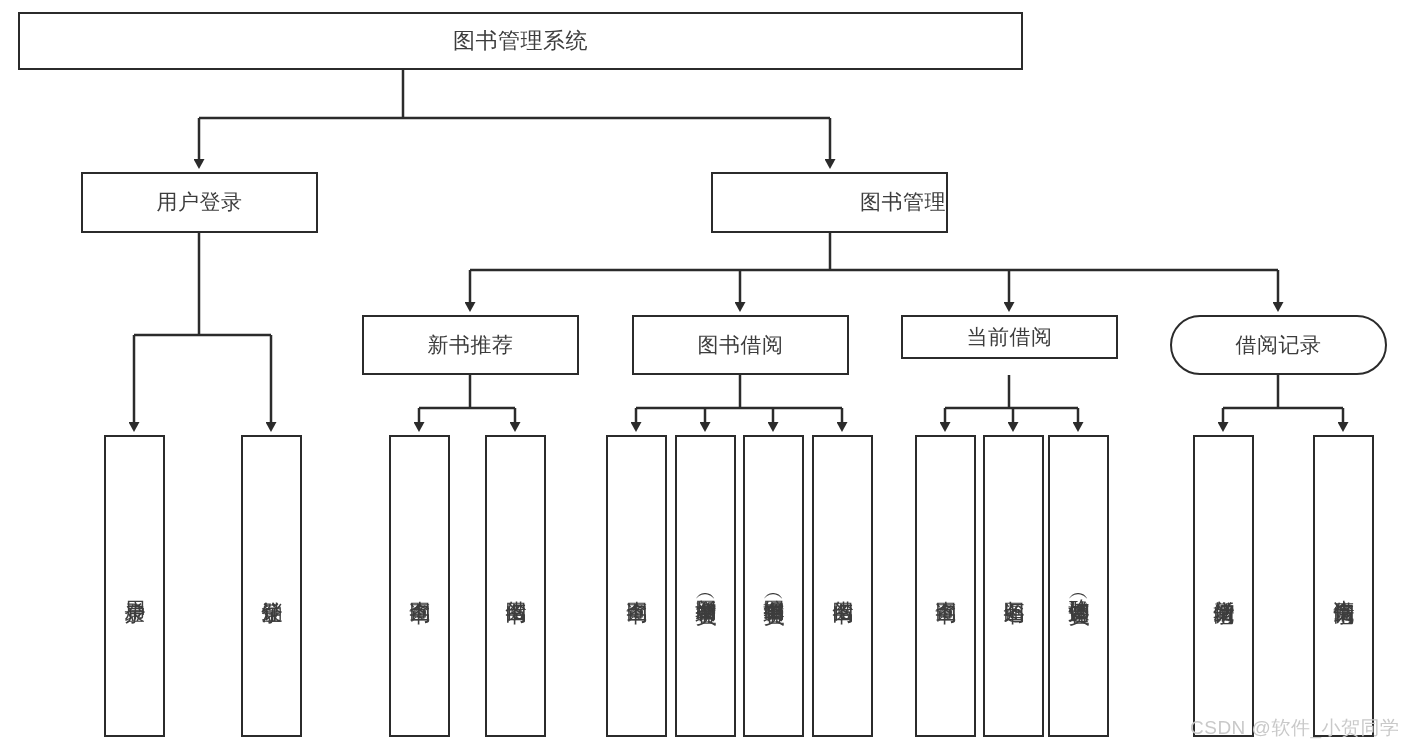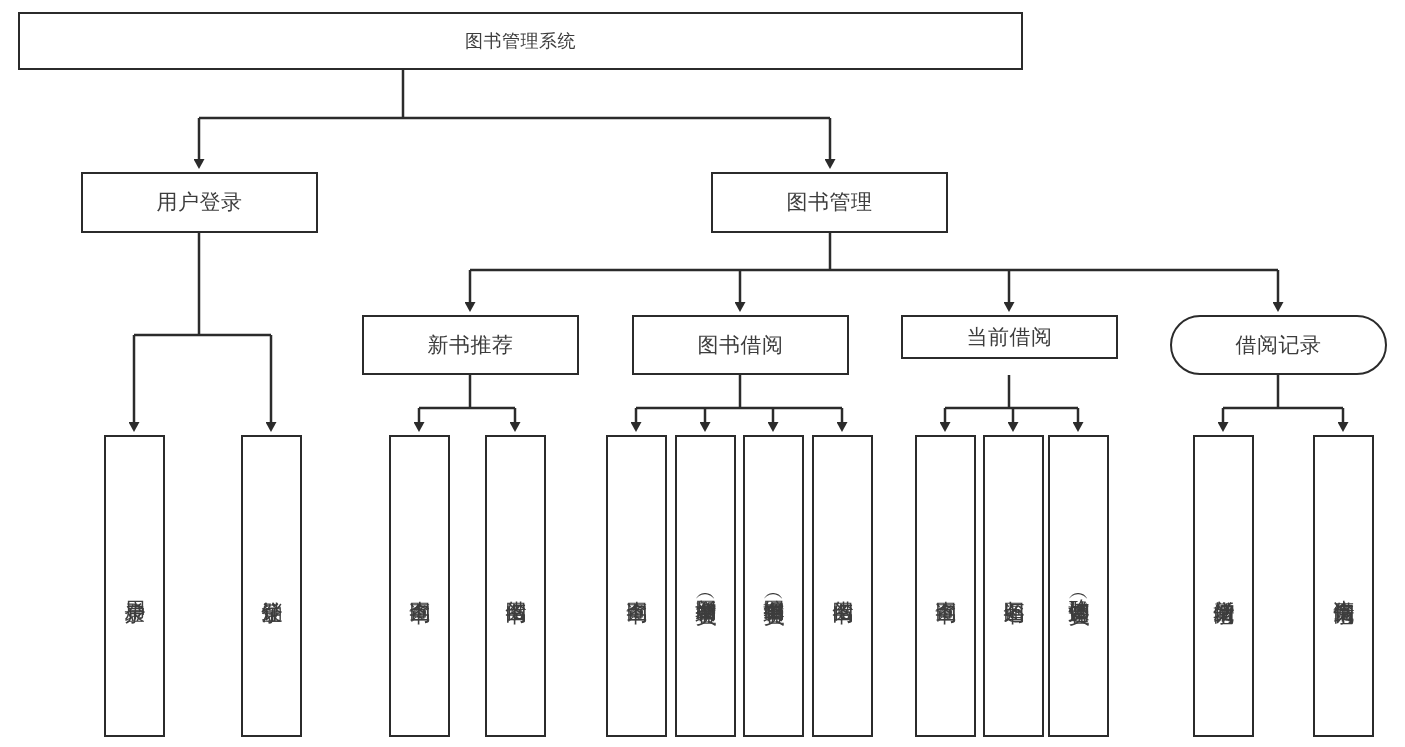--- a/index.html
+++ b/index.html
@@ -43,21 +43,21 @@
   }
   .node.vertical .label {
     writing-mode: vertical-rl;
     text-orientation: upright;
     font-size: 21px;
     line-height: 1.28;
     letter-spacing: 1px;
     white-space: nowrap;
     text-align: center;
   }
-  .node.root .label { font-size: 18px; }
+  .node.root .label { font-size: 22px; }
   .watermark {
     position: absolute;
     font-size: 19px;
     color: #c9c9c9;
     white-space: nowrap;
     letter-spacing: 0.5px;
     pointer-events: none;
   }
 </style>
 </head>
@@ -108,21 +108,21 @@
       </g>
   </svg>
 
   <div id="node-layer">
       <div class="node root" style="left: 18px; top: 12px; width: 1005px; height: 58px;">
         <span class="label">图书管理系统</span>
       </div>
       <div class="node" style="left: 81px; top: 172px; width: 237px; height: 61px;">
         <span class="label">用户登录</span>
       </div>
-      <div class="node" style="left: 711px; top: 172px; width: 237px; height: 61px;">
+      <div class="node" style="left: 711px; top: 172px; width: 237px; height: 61px; justify-content: flex-end;">
         <span class="label">图书管理</span>
       </div>
       <div class="node" style="left: 362px; top: 315px; width: 217px; height: 60px; text-align: right;">
         <span class="label">新书推荐</span>
       </div>
       <div class="node" style="left: 632px; top: 315px; width: 217px; height: 60px;">
         <span class="label">图书借阅</span>
       </div>
       <div class="node" style="left: 901px; top: 315px; width: 217px; height: 44px;">
         <span class="label">当前借阅</span>
@@ -164,14 +164,15 @@
         <span class="label">确认归还（管理员）</span>
       </div>
       <div class="node vertical" style="left: 1193px; top: 435px; width: 61px; height: 302px;">
         <span class="label">新增借阅记录</span>
       </div>
       <div class="node vertical" style="left: 1313px; top: 435px; width: 61px; height: 302px;">
         <span class="label">查询借阅记录</span>
       </div>
     </div>
 
+  <div class="watermark" style="left: 1190px; top: 715px;">CSDN @软件_小贺同学</div>
 
 </div>
 
 </body></html>

